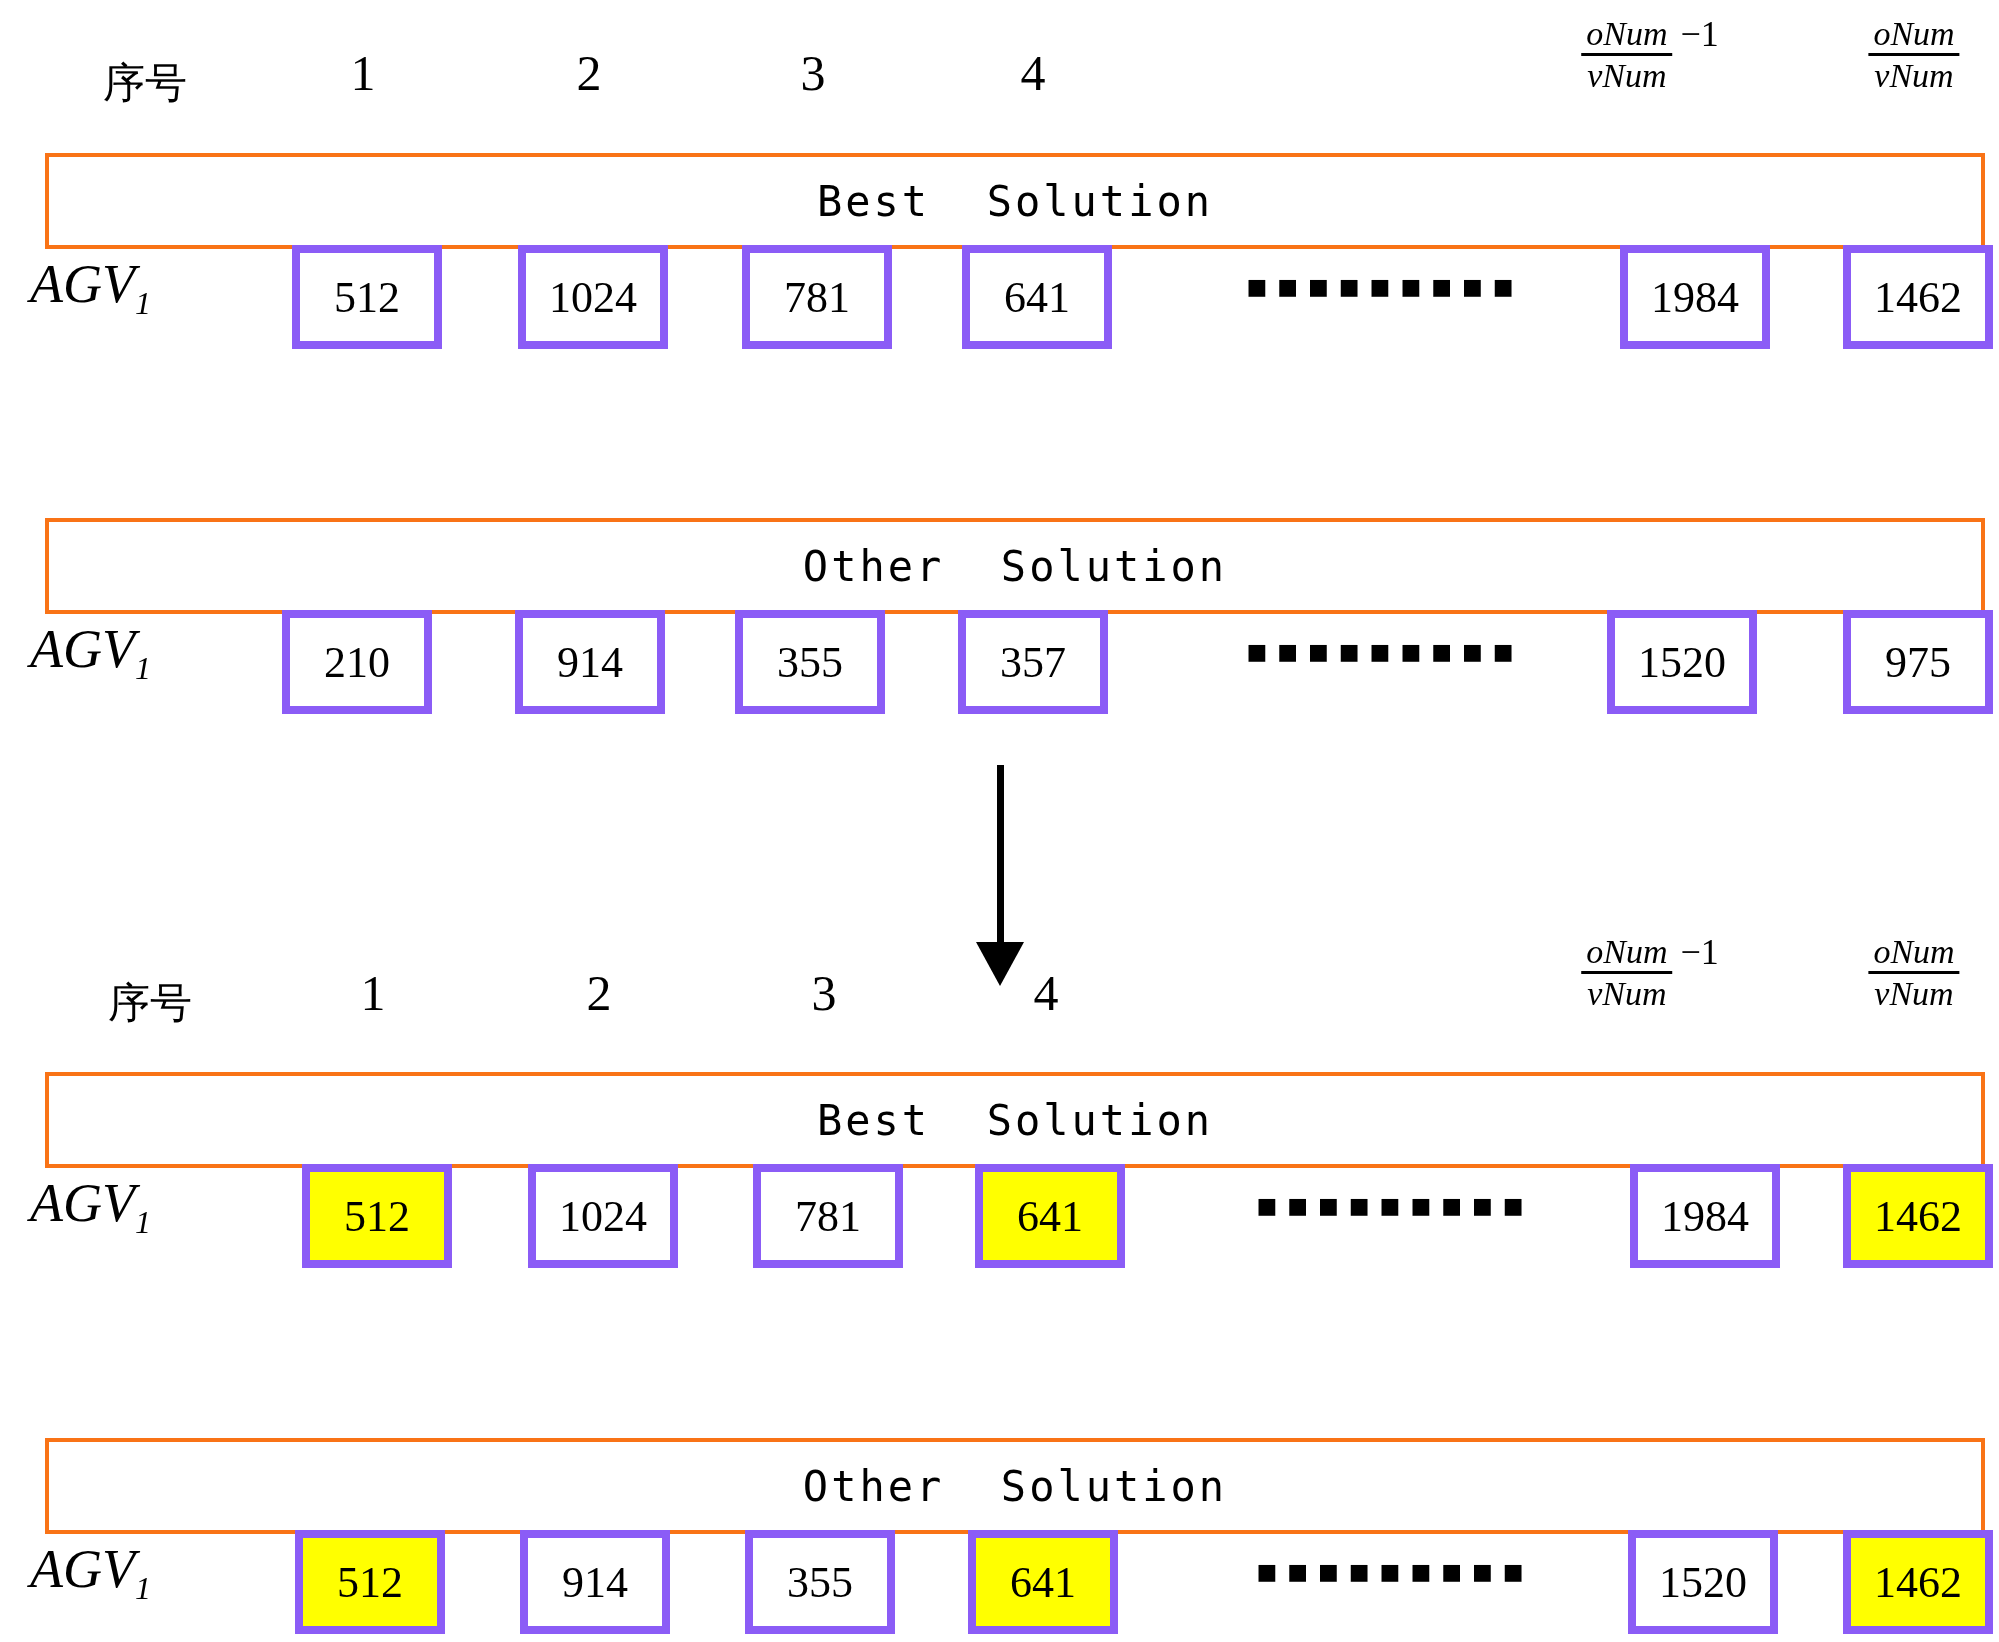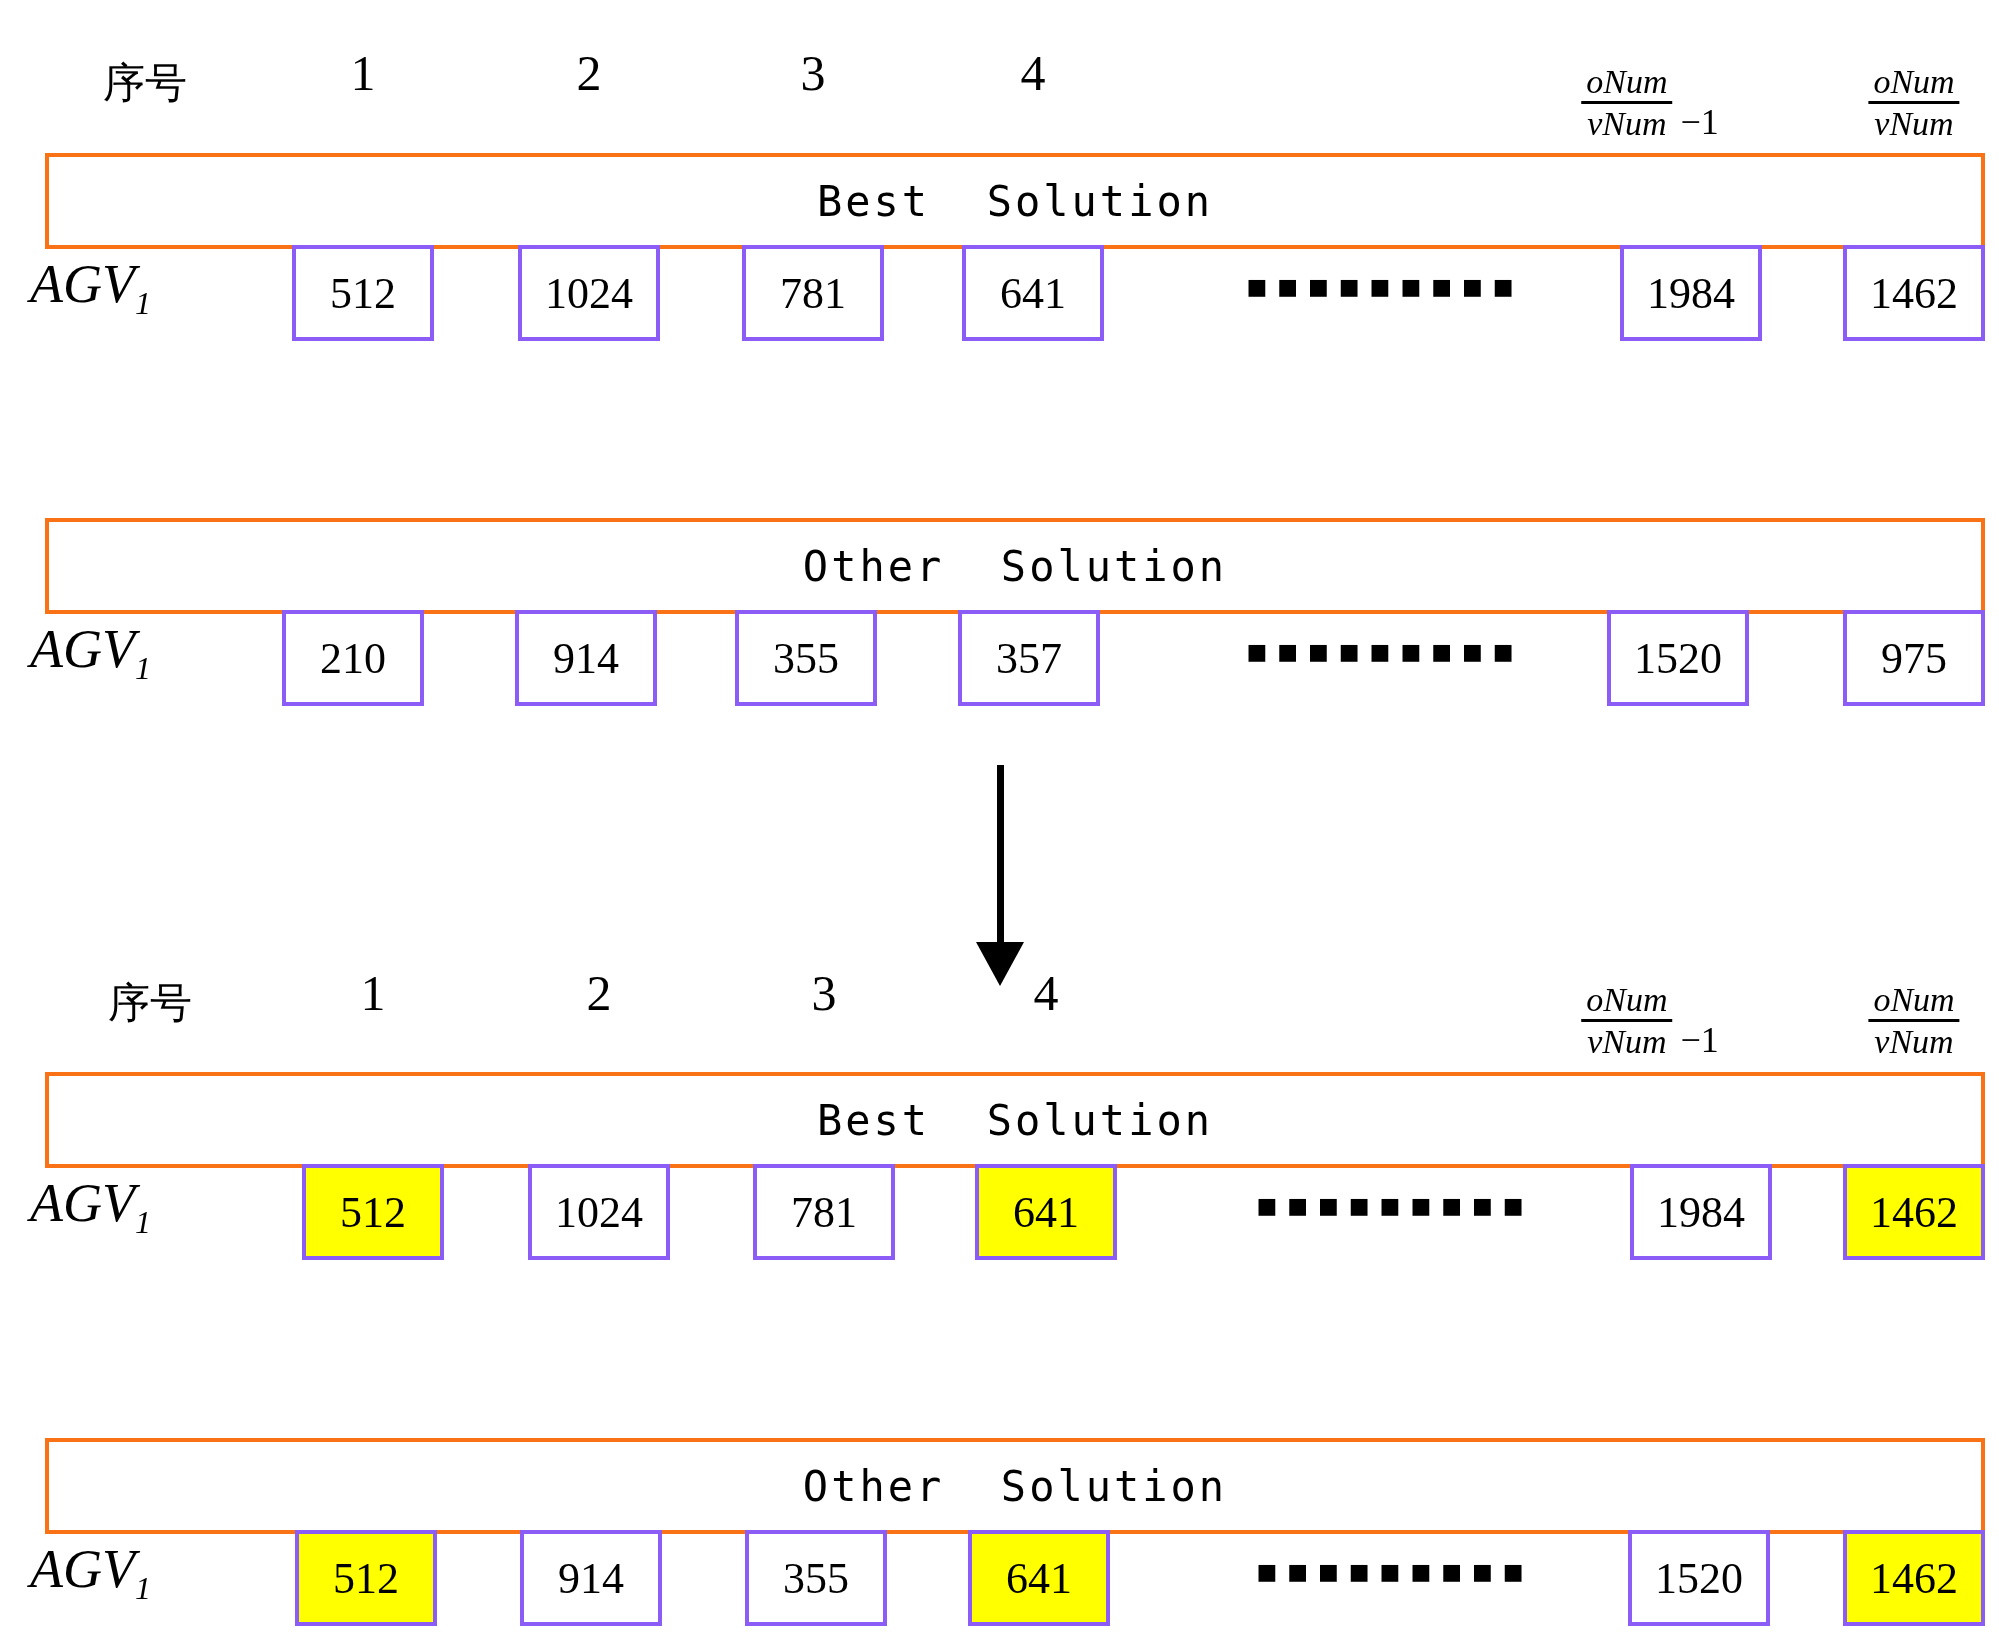--- a/index.html
+++ b/index.html
@@ -28,21 +28,21 @@
     font-family:"DejaVu Sans Mono", monospace;
     font-size:42px;
     letter-spacing:3px;
     white-space:pre;
   }
   
   .cell{
     position:absolute;
     width:134px;
     height:88px;
-    border:4px solid #8b5cf6;
+    border:8px solid #8b5cf6;
     background:#fff;
     display:flex;
     align-items:center;
     justify-content:center;
     font-size:44px;
   }
   .cell.hl{background:#ffff00;}
   
   .hnum{
     position:absolute;
@@ -74,26 +74,25 @@
     font-family:"DejaVu Sans", sans-serif;
     font-size:22px;
     letter-spacing:10px;
     line-height:1;
   }
   
   .frachdr{
     position:absolute;
     transform:translateX(-50%);
     display:flex;
-    align-items:flex-end;
+    align-items:flex-start;
     gap:8px;
     font-style:italic;
     font-size:34px;
     line-height:1.15;
-    margin-top:48px;
   }
   .frac{display:inline-flex;flex-direction:column;align-items:center;}
   .fnum{border-bottom:3px solid #000;padding:0 5px;}
   .fden{padding:0 5px;}
   .fsuffix{font-style:normal;font-size:36px;}
   
   .arrow-line{
     position:absolute;
     left:997px;
     top:765px;

